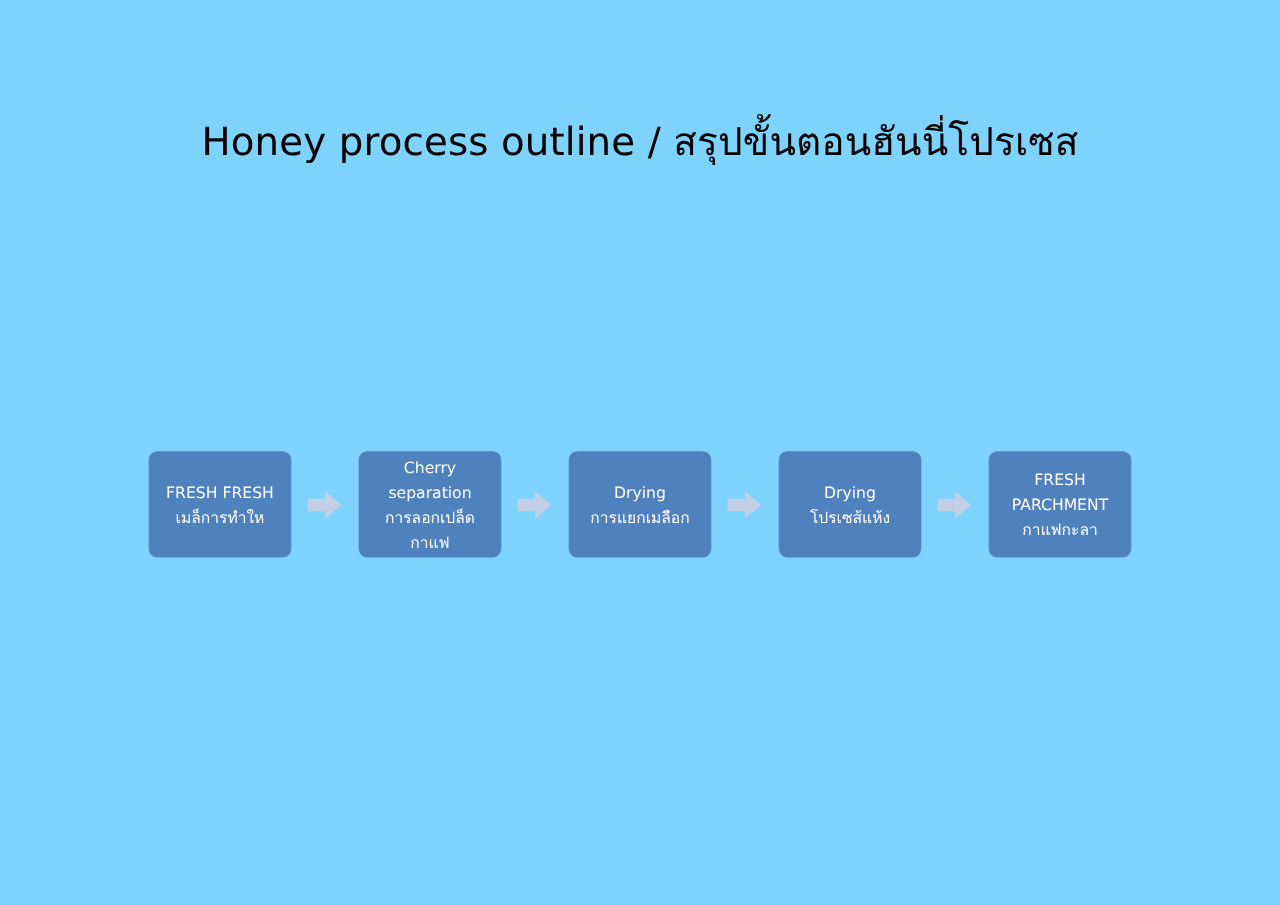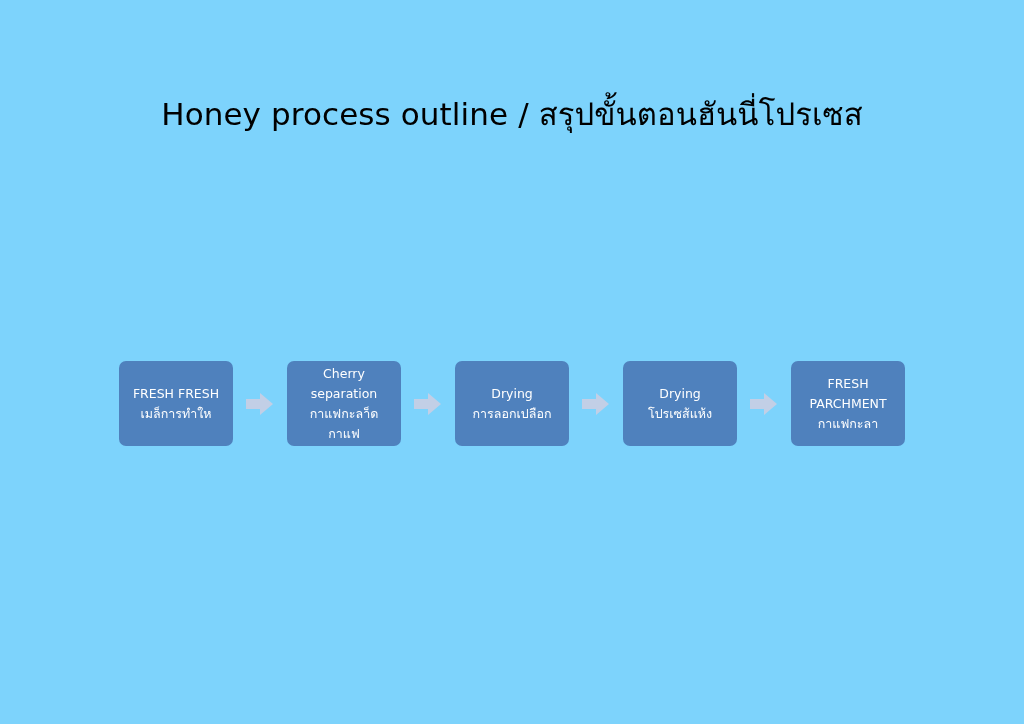--- a/index.html
+++ b/index.html
@@ -109,33 +109,33 @@
 
     <div class="flow-arrow">
       <svg width="28" height="24" viewBox="0 0 28 24" aria-hidden="true">
         <polygon points="0,7 14,7 14,1 27,12 14,23 14,17 0,17" fill="#c2cfe6"></polygon>
       </svg>
     </div>
 
     <div class="flow-step">
       <span class="line">Cherry</span>
       <span class="line">separation</span>
-      <span class="line thai">กาแฟกะลา็ด</span>
+      <span class="line thai">การลอกเปล็ด</span>
       <span class="line thai">กาแฟ</span>
     </div>
 
     <div class="flow-arrow">
       <svg width="28" height="24" viewBox="0 0 28 24" aria-hidden="true">
         <polygon points="0,7 14,7 14,1 27,12 14,23 14,17 0,17" fill="#c2cfe6"></polygon>
       </svg>
     </div>
 
     <div class="flow-step">
       <span class="line">Drying</span>
-      <span class="line thai">การลอกเปลือก</span>
+      <span class="line thai">การแยกเมลือก</span>
     </div>
 
     <div class="flow-arrow">
       <svg width="28" height="24" viewBox="0 0 28 24" aria-hidden="true">
         <polygon points="0,7 14,7 14,1 27,12 14,23 14,17 0,17" fill="#c2cfe6"></polygon>
       </svg>
     </div>
 
     <div class="flow-step">
       <span class="line">Drying</span>

